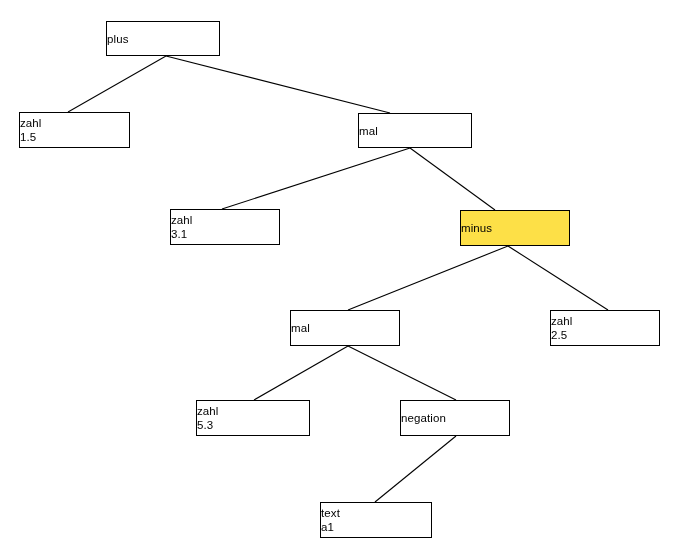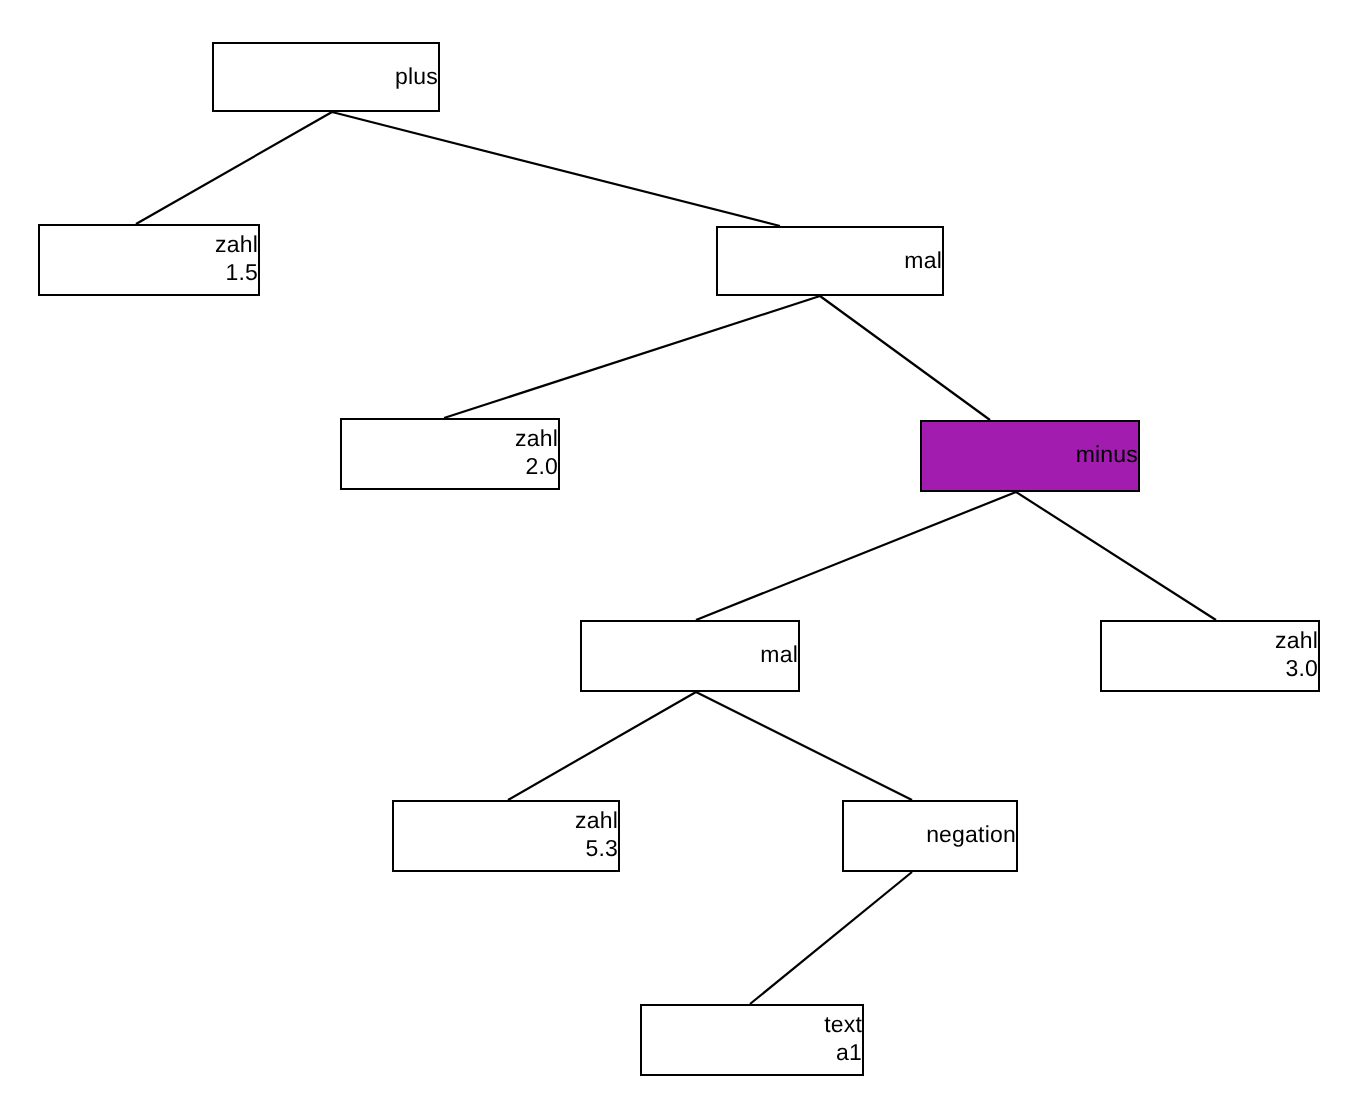--- a/index.html
+++ b/index.html
@@ -24,21 +24,21 @@
     width: 680px;
     height: 560px;
   }
   .node {
     position: absolute;
     box-sizing: border-box;
     border: 1.4px solid #000000;
     background: #ffffff;
     display: flex;
     flex-direction: column;
-    align-items: flex-end;
+    align-items: flex-start;
     justify-content: center;
     font-family: "Liberation Sans", sans-serif;
     font-size: 11.5px;
     color: #000000;
     line-height: 14px;
     letter-spacing: 0.1px;
     z-index: 2;
   }
   .node-label {
     display: block;
@@ -75,37 +75,37 @@
       </div>
       <div class="node" style="left: 19px; top: 112px; width: 111px; height: 36px; border-color: rgb(0, 0, 0); background: rgb(255, 255, 255);">
         <span class="node-label">zahl</span>
         <span class="node-value">1.5</span>
       </div>
       <div class="node" style="left: 358px; top: 113px; width: 114px; height: 35px; border-color: rgb(0, 0, 0); background: rgb(255, 255, 255);">
         <span class="node-label">mal</span>
       </div>
       <div class="node" style="left: 170px; top: 209px; width: 110px; height: 36px; border-color: rgb(0, 0, 0); background: rgb(255, 255, 255);">
         <span class="node-label">zahl</span>
-        <span class="node-value">2.0</span>
+        <span class="node-value">3.1</span>
       </div>
-      <div class="node" style="left: 460px; top: 210px; width: 110px; height: 36px; border-color: rgb(0, 0, 0); background: #a21caf;">
+      <div class="node" style="left: 460px; top: 210px; width: 110px; height: 36px; border-color: rgb(0, 0, 0); background: #fde047;">
         <span class="node-label">minus</span>
       </div>
       <div class="node" style="left: 290px; top: 310px; width: 110px; height: 36px; border-color: rgb(0, 0, 0); background: rgb(255, 255, 255);">
         <span class="node-label">mal</span>
       </div>
       <div class="node" style="left: 550px; top: 310px; width: 110px; height: 36px; border-color: rgb(0, 0, 0); background: rgb(255, 255, 255);">
         <span class="node-label">zahl</span>
-        <span class="node-value">3.0</span>
+        <span class="node-value">2.5</span>
       </div>
       <div class="node" style="left: 196px; top: 400px; width: 114px; height: 36px; border-color: rgb(0, 0, 0); background: rgb(255, 255, 255);">
         <span class="node-label">zahl</span>
         <span class="node-value">5.3</span>
       </div>
-      <div class="node" style="left: 421px; top: 400px; width: 88px; height: 36px; border-color: rgb(0, 0, 0); background: rgb(255, 255, 255);">
+      <div class="node" style="left: 400px; top: 400px; width: 110px; height: 36px; border-color: rgb(0, 0, 0); background: rgb(255, 255, 255);">
         <span class="node-label">negation</span>
       </div>
       <div class="node" style="left: 320px; top: 502px; width: 112px; height: 36px; border-color: rgb(0, 0, 0); background: rgb(255, 255, 255);">
         <span class="node-label">text</span>
         <span class="node-value">a1</span>
       </div>
     </div>
 </div>
 
 </body></html>

